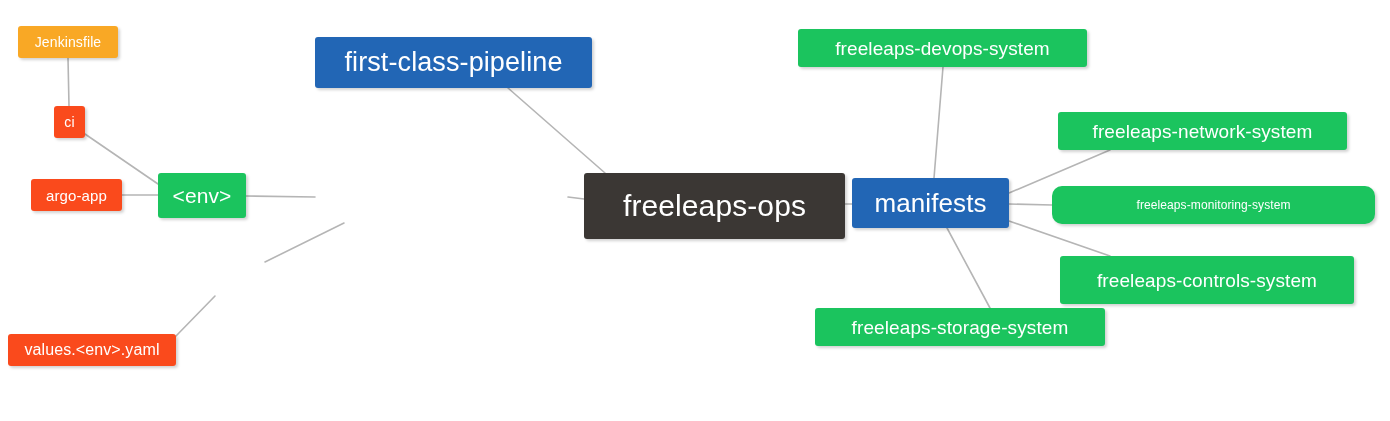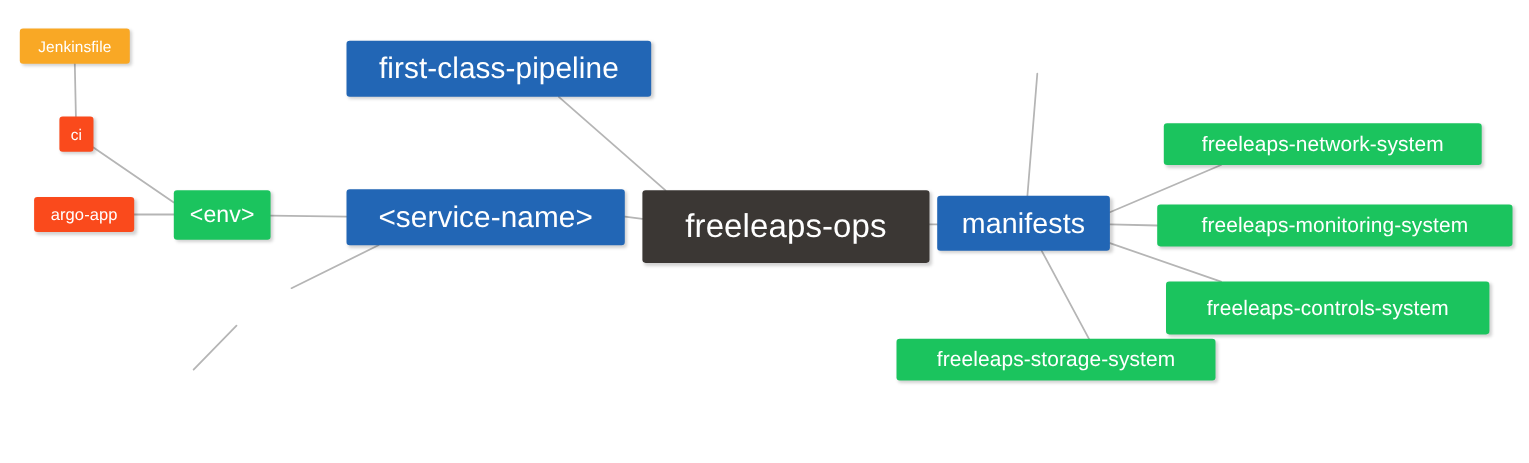--- a/index.html
+++ b/index.html
@@ -63,21 +63,22 @@
       <line x1="934" y1="178" x2="943" y2="67" stroke="#b5b5b5" stroke-width="1.6" stroke-linecap="round"></line>
       <line x1="1009" y1="193" x2="1110" y2="150" stroke="#b5b5b5" stroke-width="1.6" stroke-linecap="round"></line>
       <line x1="1009" y1="204" x2="1052" y2="205" stroke="#b5b5b5" stroke-width="1.6" stroke-linecap="round"></line>
       <line x1="1009" y1="221" x2="1110" y2="256" stroke="#b5b5b5" stroke-width="1.6" stroke-linecap="round"></line>
       <line x1="947" y1="228" x2="990" y2="308" stroke="#b5b5b5" stroke-width="1.6" stroke-linecap="round"></line>
     </svg>
 <div class="node n-orange" style="left: 18px; top: 26px; width: 100px; height: 32px; font-size: 14px;">Jenkinsfile</div>
     <div class="node n-red" style="left: 54px; top: 106px; width: 31px; height: 32px; font-size: 14px;">ci</div>
     <div class="node n-red" style="left: 31px; top: 179px; width: 91px; height: 32px; font-size: 15px;">argo-app</div>
     <div class="node n-green" style="left: 158px; top: 173px; width: 88px; height: 45px; font-size: 21px;">&lt;env&gt;</div>
+    <div class="node n-red" style="left: 8px; top: 334px; width: 168px; height: 32px; font-size: 16px;">values.&lt;env&gt;.yaml</div>
     <div class="node n-blue" style="left: 315px; top: 37px; width: 277px; height: 51px; font-size: 27px;">first-class-pipeline</div>
-    <div class="node n-blue" style="left: 315px; top: 172px; width: 253px; height: 51px; font-size: 27px;">&lt;service-name&gt;</div>
     <div class="node n-root" style="left: 584px; top: 173px; width: 261px; height: 66px; font-size: 30px;">freeleaps-ops</div>
     <div class="node n-blue" style="left: 852px; top: 178px; width: 157px; height: 50px; font-size: 26px;">manifests</div>
+    <div class="node n-green" style="left: 798px; top: 29px; width: 289px; height: 38px; font-size: 19px;">freeleaps-devops-system</div>
     <div class="node n-green" style="left: 1058px; top: 112px; width: 289px; height: 38px; font-size: 19px; text-align: center;">freeleaps-network-system</div>
-    <div class="node n-green" style="left: 1052px; top: 186px; width: 323px; height: 38px; font-size: 19px;">freeleaps-monitoring-system</div>
+    <div class="node n-green" style="left: 1052px; top: 186px; width: 323px; height: 38px; font-size: 12px; border-radius: 10px;">freeleaps-monitoring-system</div>
     <div class="node n-green" style="left: 1060px; top: 256px; width: 294px; height: 48px; font-size: 19px;">freeleaps-controls-system</div>
     <div class="node n-green" style="left: 815px; top: 308px; width: 290px; height: 38px; font-size: 19px;">freeleaps-storage-system</div>
   </div>
 
 </body></html>

